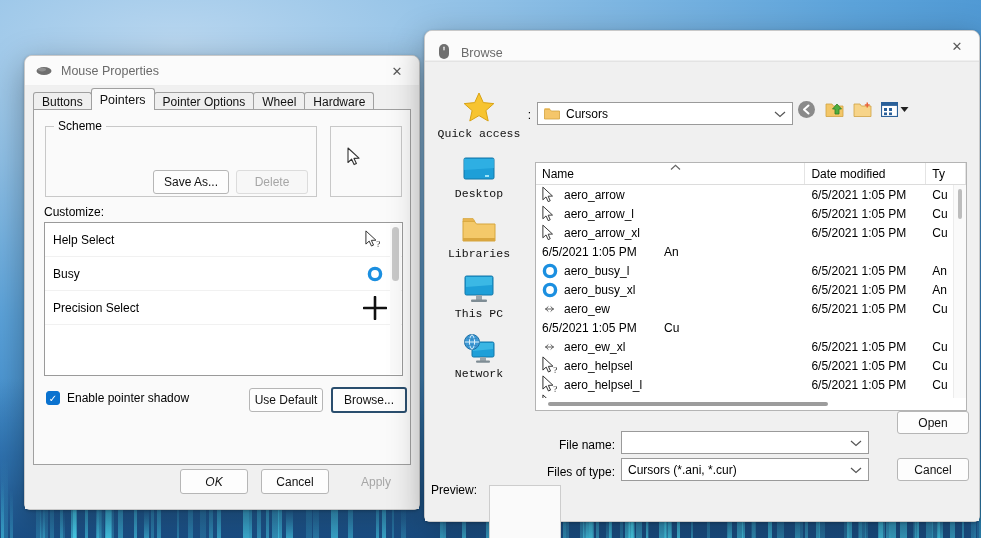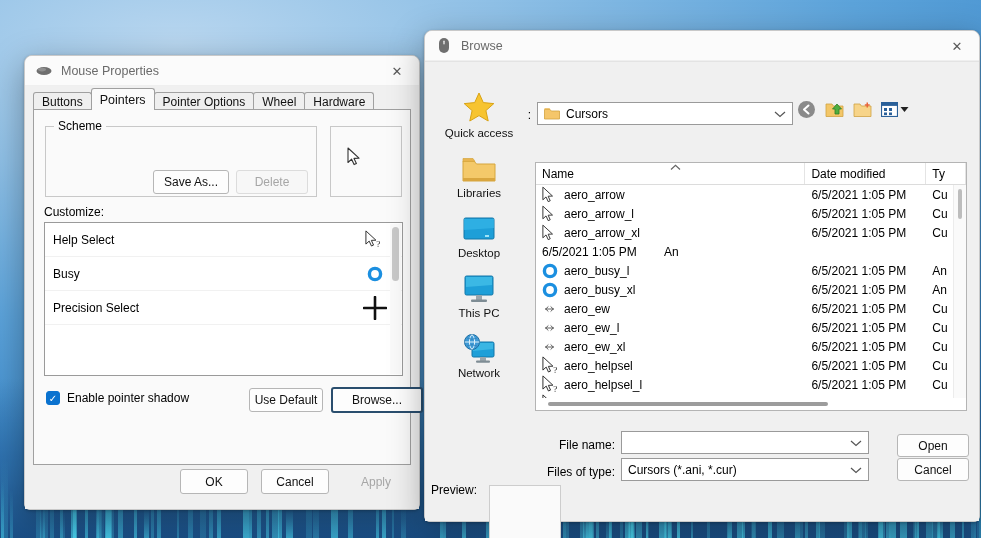--- a/index.html
+++ b/index.html
@@ -66,28 +66,28 @@
     padding:0 10px 0 8px; font-size:12px; border-bottom:1px solid #f1f1f1; }
   .lrow.sel { background:#0a72cf; color:#fff; }
   .lb-scroll { position:absolute; right:1px; top:1px; bottom:1px; width:11px; background:#fafafa; }
   .lb-thumb { position:absolute; right:2px; top:3px; width:7px; height:54px; background:#c8c8c8; border-radius:4px; }
 
   .chk { width:14px; height:14px; background:#0a72cf; border:1px solid #0a72cf; border-radius:3px;
     display:flex; align-items:center; justify-content:center; color:#fff; font-size:10px; }
 
   
   #browse { left:424px; top:30px; width:556px; height:492px; border-radius:8px 8px 6px 6px; }
-  #browse .titlebar { border-radius:7px 7px 0 0; }
+  #browse .titlebar { border-radius:7px 7px 0 0;align-items:flex-end; }
   .br-body { position:absolute; left:0; right:0; top:30px; bottom:0; background:#f0f0f0;
     border-top:1px solid #e3e3e3; }
 
   .places { position:absolute; left:6px; top:28px; width:96px; bottom:92px; background:#f0f0f0; }
   .place { height:60px; display:flex; flex-direction:column; align-items:center; justify-content:flex-start; }
   .place .pico { height:34px; display:flex; align-items:flex-end; justify-content:center; }
-  .place .plbl { font-size:11.5px; margin-top:3px; color:#111; }
+  .place .plbl { font-size:11.5px; margin-top:3px; color:#111;font-family:Liberation Mono, monospace; }
 
   .filelist { position:absolute; left:110px; right:12px; top:100px; bottom:110px;
     background:#fff; border:1px solid #b4b4b4; overflow:hidden; }
   .fl-head { height:22px; display:flex; background:#fff; border-bottom:1px solid #dcdcdc;
     font-size:12px; position:relative; }
   .fl-head .c { display:flex; align-items:center; padding-left:6px; border-right:1px solid #e4e4e4; position:relative; }
   .frow { height:19px; display:flex; align-items:center; font-size:12px; }
   .frow .c { display:flex; align-items:center; padding-left:6px; overflow:hidden; white-space:nowrap; }
   .cw-name { width:272px; } .cw-date { width:122px; } .cw-type { width:40px; }
   .fl-vscroll { position:absolute; right:0; top:22px; bottom:12px; width:13px; background:#fafafa; border-left:1px solid #ececec; }
@@ -299,24 +299,24 @@
         <div class="lb-scroll">
           <div class="lb-thumb"></div>
         </div>
       </div>
 
       <div style="position:absolute; left:12px; top:281px; display:flex; align-items:center; gap:7px;">
         <span class="chk">✓</span>
         <span style="font-size:12px;">Enable pointer shadow</span>
       </div>
       <div class="btn" style="position:absolute; left:215px; top:278px; width:74px;">Use Default</div>
-      <div class="btn focus" style="position:absolute; left:297px; top:277px; width:92px; height:26px;">Browse...</div>
+      <div class="btn focus" style="position:absolute; left:297px; top:277px; width:76px; height:26px;">Browse...</div>
     </div>
 
-    <div class="btn" style="position:absolute; left:155px; top:383px; width:68px; height:25px;">OK</div>
+    <div class="btn" style="position:absolute; left:155px; top:383px; width:68px; height:25px;font-style:italic;">OK</div>
     <div class="btn" style="position:absolute; left:236px; top:383px; width:68px; height:25px;">Cancel</div>
     <div class="btn dis" style="position:absolute; left:317px; top:383px; width:68px; height:25px; border-color:transparent; background:transparent;">Apply</div>
   </div>
 </div>
 
 <div class="win" id="browse">
   <div class="titlebar">
     <span class="title-ico">
       <svg width="12" height="17" viewBox="0 0 12 17">
         <rect x="1" y="1" width="10" height="15" rx="5" fill="#6f6f6f"></rect>
@@ -384,37 +384,37 @@
           <div class="pico">
             <svg width="34" height="33" viewBox="0 0 34 33">
               <path d="M17 2 L21.3 11.6 L31.8 12.6 L23.9 19.6 L26.2 30 L17 24.6 L7.8 30 L10.1 19.6 L2.2 12.6 L12.7 11.6 Z" fill="#f7c430" stroke="#d9a315" stroke-width="1"></path>
             </svg>
           </div>
           <div class="plbl">Quick access</div>
         </div>
         <div class="place">
           <div class="pico">
             <svg width="34" height="28" viewBox="0 0 34 28">
-              <path d="M1 5 L12 5 L14.5 8 L33 8 L33 25 L1 25 Z" fill="#f4c96a" stroke="#d6a63c"></path>
-              <path d="M1 2.5 L11 2.5 L13 5.5 L1 5.5 Z" fill="#e8b44f" stroke="#d6a63c" stroke-width=".7"></path>
-              <rect x="1" y="22" width="32" height="3" fill="#d9a63f"></rect>
-            </svg>
-          </div>
-          <div class="plbl">Libraries</div>
-        </div>
-        <div class="place">
-          <div class="pico">
-            <svg width="34" height="28" viewBox="0 0 34 28">
               <rect x="2" y="2" width="30" height="21" rx="1.5" fill="#1e9fd8"></rect>
               <rect x="2" y="2" width="30" height="21" rx="1.5" fill="none" stroke="#1277a8"></rect>
               <path d="M2 3 L32 3 L32 12 L2 14 Z" fill="#35b6e8" opacity=".7"></path>
               <rect x="23" y="19" width="4" height="2" fill="#9fe3f8"></rect>
             </svg>
           </div>
           <div class="plbl">Desktop</div>
+        </div>
+        <div class="place">
+          <div class="pico">
+            <svg width="34" height="28" viewBox="0 0 34 28">
+              <path d="M1 5 L12 5 L14.5 8 L33 8 L33 25 L1 25 Z" fill="#f4c96a" stroke="#d6a63c"></path>
+              <path d="M1 2.5 L11 2.5 L13 5.5 L1 5.5 Z" fill="#e8b44f" stroke="#d6a63c" stroke-width=".7"></path>
+              <rect x="1" y="22" width="32" height="3" fill="#d9a63f"></rect>
+            </svg>
+          </div>
+          <div class="plbl">Libraries</div>
         </div>
         <div class="place">
           <div class="pico">
             <svg width="32" height="30" viewBox="0 0 32 30">
               <rect x="2" y="2" width="28" height="19" rx="1.5" fill="#1e9fd8" stroke="#1277a8"></rect>
               <path d="M3 3 L29 3 L29 11 L3 13 Z" fill="#46c0ea" opacity=".75"></path>
               <rect x="13" y="21" width="6" height="5" fill="#9aa6ad"></rect>
               <rect x="8" y="25.5" width="16" height="2.4" rx="1" fill="#7e8c94"></rect>
             </svg>
           </div>
@@ -524,28 +524,20 @@
                 <svg width="15" height="10" viewBox="0 0 16 10">
                   <path d="M4 5 L12 5 M4 5 L6.5 2.6 M4 5 L6.5 7.4 M12 5 L9.5 2.6 M12 5 L9.5 7.4" stroke="#555" stroke-width="1" fill="none" stroke-linecap="round"></path>
                 </svg>
               </span>
               <span>aero_ew</span>
             </div>
             <div class="c cw-date">6/5/2021 1:05 PM</div>
             <div class="c cw-type">Cu</div>
           </div>
           <div class="frow">
-            <div class="c cw-name">
-              <span style="width: 22px; display: flex; align-items: center; justify-content: flex-start; flex: 0 0 auto;">
-                <svg width="15" height="10" viewBox="0 0 16 10">
-                  <path d="M4 5 L12 5 M4 5 L6.5 2.6 M4 5 L6.5 7.4 M12 5 L9.5 2.6 M12 5 L9.5 7.4" stroke="#555" stroke-width="1" fill="none" stroke-linecap="round"></path>
-                </svg>
-              </span>
-              <span>aero_ew_l</span>
-            </div>
             <div class="c cw-date">6/5/2021 1:05 PM</div>
             <div class="c cw-type">Cu</div>
           </div>
           <div class="frow">
             <div class="c cw-name">
               <span style="width: 22px; display: flex; align-items: center; justify-content: flex-start; flex: 0 0 auto;">
                 <svg width="15" height="10" viewBox="0 0 16 10">
                   <path d="M4 5 L12 5 M4 5 L6.5 2.6 M4 5 L6.5 7.4 M12 5 L9.5 2.6 M12 5 L9.5 7.4" stroke="#555" stroke-width="1" fill="none" stroke-linecap="round"></path>
                 </svg>
               </span>
@@ -614,19 +606,19 @@
     <div class="lbl-r" style="left:110px; top:403px; width:80px;">Files of type:</div>
     <div class="fld combo" style="position:absolute; left:196px; top:396px; width:248px; height:23px; background:#fff;">
       <span>Cursors (*.ani, *.cur)</span>
       <span class="chev">
         <svg width="12" height="8" viewBox="0 0 12 8">
             <path d="M1 2 L6 6.5 L11 2" stroke="#555" stroke-width="1.2" fill="none"></path>
           </svg>
       </span>
     </div>
 
-    <div class="btn" style="position:absolute; left:472px; top:372px; width:72px; height:23px;">Open</div>
+    <div class="btn" style="position:absolute; left:472px; top:349px; width:72px; height:23px;">Open</div>
     <div class="btn" style="position:absolute; left:472px; top:396px; width:72px; height:23px;">Cancel</div>
 
     <div style="position:absolute; left:6px; top:421px; font-size:12px;">Preview:</div>
     <div style="position:absolute; left:64px; top:423px; width:72px; height:60px; background:#fafafa; border:1px solid #cdcdcd;"></div>
   </div>
 </div>
 
 </body></html>

